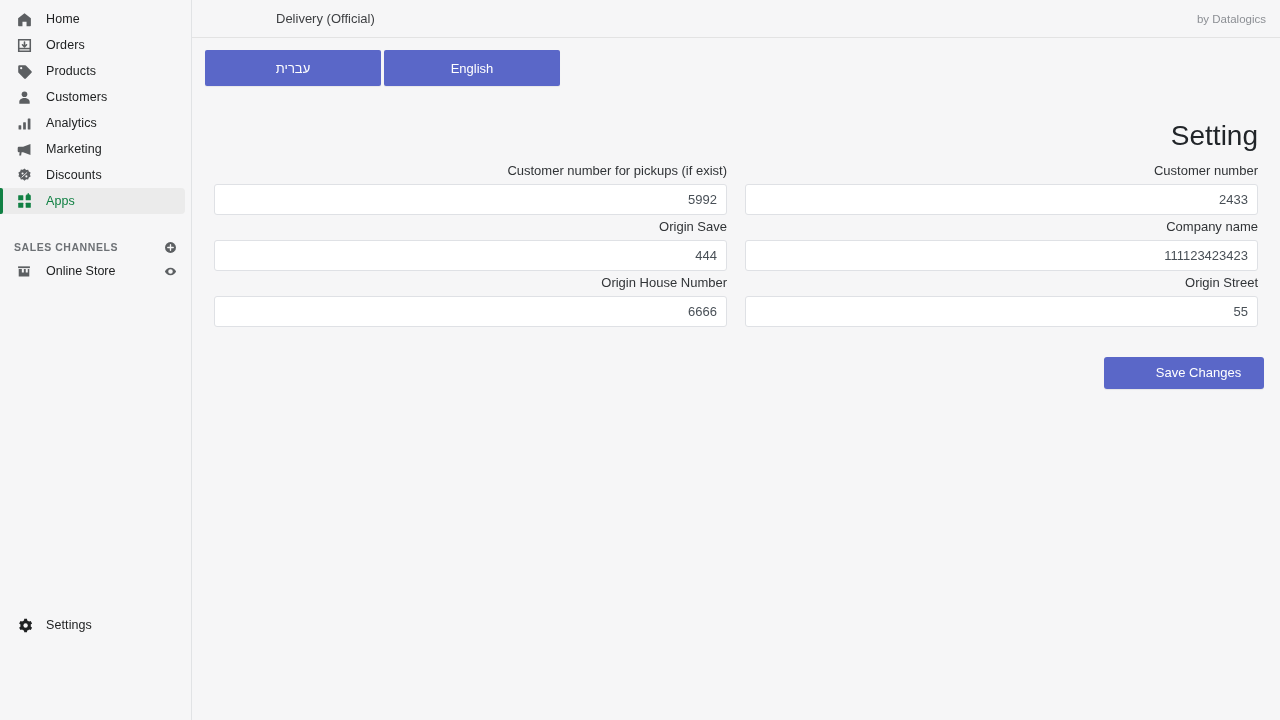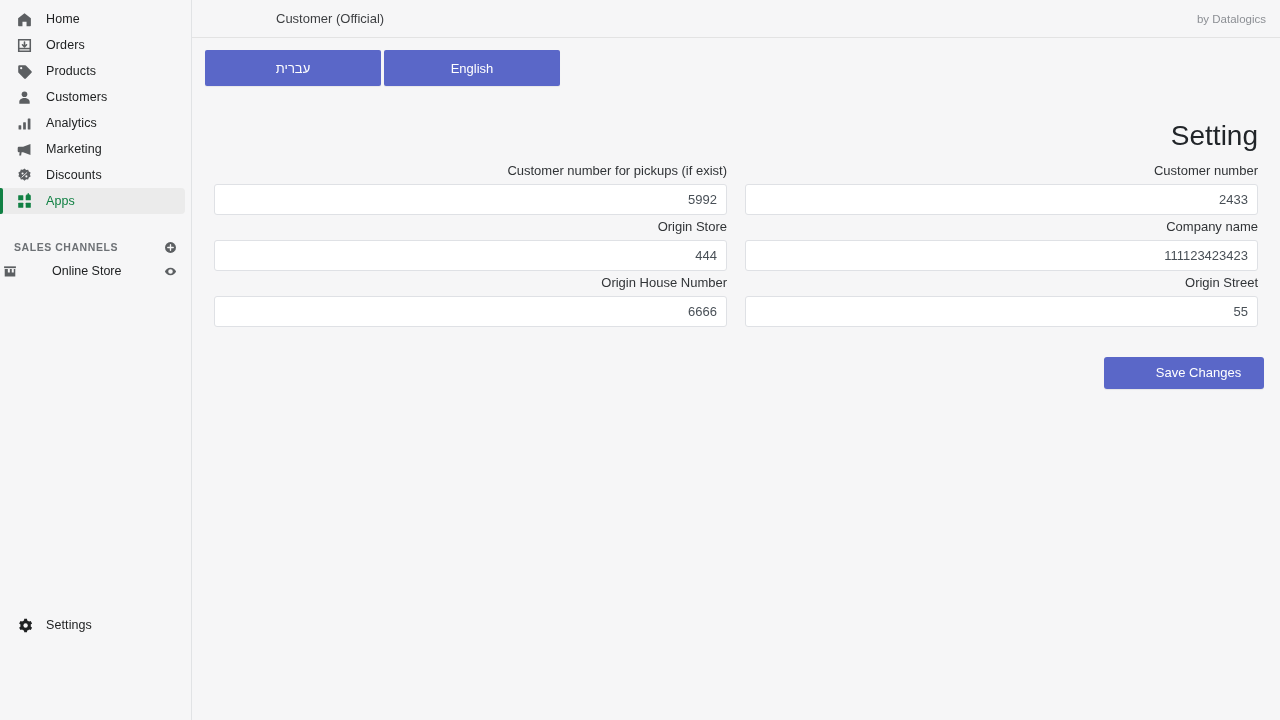--- a/index.html
+++ b/index.html
@@ -61,23 +61,22 @@
     margin-top: 22px;
   }
   .section-head .title {
     font-size: 10.5px; font-weight: 600; letter-spacing: 0.55px;
     color: #6d7175; text-transform: uppercase;
   }
   .section-head .plus { color: #5c5f62; display: flex; align-items: center; cursor: pointer; }
 
   .channel-item {
     display: flex; align-items: center;
-    height: 26px; padding-right: 14px;
+    height: 26px; padding-left: 14px; padding-right: 14px;
     cursor: pointer;
-    gap: 20px;
   }
   .channel-item .ico {
     width: 20px; height: 20px; margin-right: 12px; flex: 0 0 20px;
     display: flex; align-items: center; justify-content: center; color: #5c5f62;
   }
   .channel-item .lbl { font-size: 12.5px; color: #202223; flex: 1 1 auto; }
   .channel-item .eye { color: #5c5f62; display: flex; align-items: center; }
 
   #sidebar-footer {
     position: absolute; left: 0; bottom: 82px; width: 100%;
@@ -321,21 +320,21 @@
         </span>
         <span class="lbl">Settings</span>
       </div>
     </div>
 
   </aside>
 
   <section id="main">
 
     <header id="app-header">
-      <span class="app-title">Customer (Official)</span>
+      <span class="app-title">Delivery (Official)</span>
       <span class="by-line">by Datalogics</span>
     </header>
 
     <div id="content">
 
       <div class="lang-row">
         <button class="lang-btn he">עברית</button>
         <button class="lang-btn">English</button>
       </div>
 
@@ -353,21 +352,21 @@
             <input type="text" value="5992" style="">
           </div>
         </div>
 
         <div class="form-row">
           <div class="form-col">
             <label class="flabel">Company name</label>
             <input type="text" value="111123423423" style="">
           </div>
           <div class="form-col">
-            <label class="flabel">Origin Store</label>
+            <label class="flabel">Origin Save</label>
             <input type="text" value="444" style="">
           </div>
         </div>
 
         <div class="form-row">
           <div class="form-col">
             <label class="flabel">Origin Street</label>
             <input type="text" value="55" style="">
           </div>
           <div class="form-col">

